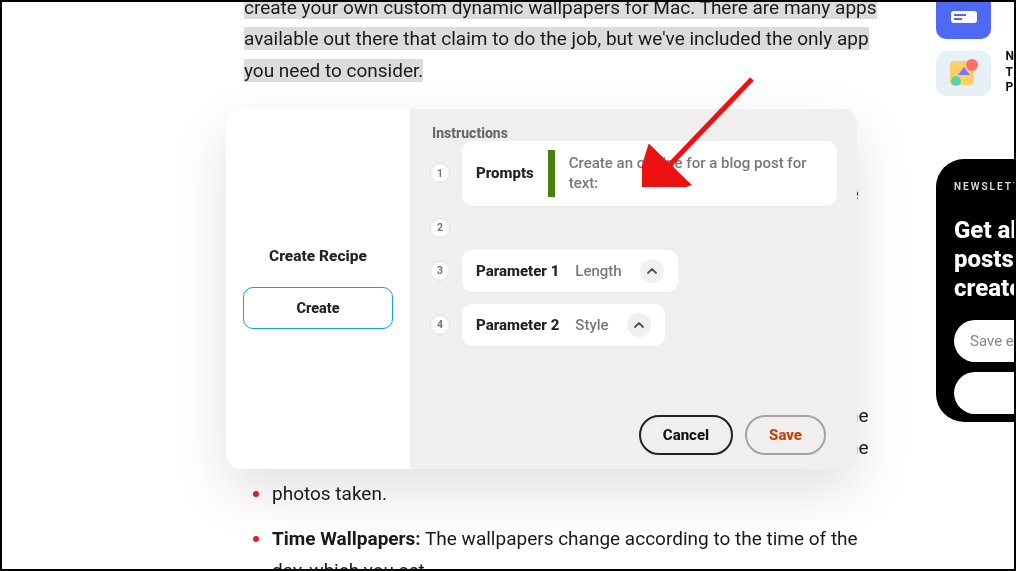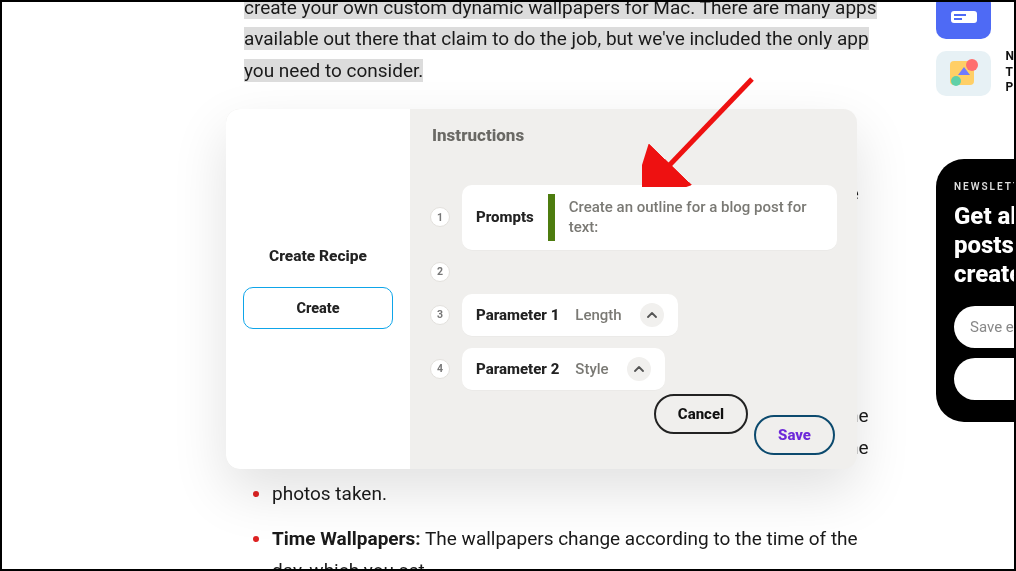--- a/index.html
+++ b/index.html
@@ -48,21 +48,21 @@
       top: 157px;
       width: 78px;
       height: 263px;
       background: #000;
       border-radius: 28px 0 0 28px;
       padding: 22px 0 0 18px;
       color: #fff;
       overflow: hidden;
     }
     .newsletter .tag { font-size: 10px; letter-spacing: 2px; font-weight: 600; color: #ddd; }
-    .newsletter .head { font-size: 24px; font-weight: 800; line-height: 1.2; margin-top: 10px; white-space: nowrap; }
+    .newsletter .head { font-size: 24px; font-weight: 800; line-height: 1.2; margin-top: 24px; white-space: nowrap; }
     .newsletter .pill {
       background: #fff; border-radius: 999px; height: 42px; width: 120px;
       margin-top: 18px; display: flex; align-items: center; padding-left: 16px;
       color: #888; font-size: 15px; white-space: nowrap;
     }
     .newsletter .pill.btn { margin-top: 10px; }
 
     .red-arrow {
       position: absolute;
       left: 640px; top: 75px;
@@ -103,22 +103,22 @@
       font-weight: 800; font-size: 14.5px; color: #222;
       display: flex; align-items: center; justify-content: center;
       cursor: pointer;
     }
     .modal .main {
       flex: 1; padding: 16px 20px 16px 20px;
       position: relative;
       display: flex; flex-direction: column;
     }
     .main .mtitle {
-      font-size: 17px; font-weight: 800; color: #6a6965;
-      margin-bottom: 40px; margin-left: 2px;
+      font-size: 14px; font-weight: 800; color: #6a6965;
+      margin-left: 2px;
     }
     .step-row {
       display: flex; align-items: stretch; gap: 12px;
       margin-bottom: 12px;
     }
     .step-num {
       width: 20px; height: 20px; border-radius: 50%;
       background: #fff; border: 1px solid #e3e1dd;
       font-size: 10.5px; font-weight: 700; color: #777;
       display: flex; align-items: center; justify-content: center;
@@ -137,32 +137,32 @@
     .chip.prompts .value { white-space: normal; line-height: 1.35; border-left: 7px solid #4d7c0f; padding: 3px 0 3px 14px; margin-left: -2px; font-weight: 500; }
     .caret {
       width: 24px; height: 24px; border-radius: 50%;
       background: #f1f0ee;
       display: flex; align-items: center; justify-content: center;
       margin-left: 2px;
     }
     .caret svg { display: block; }
 
     .modal .footer {
-      position: absolute; right: 22px; bottom: 14px;
-      display: flex; gap: 6px;
+      position: absolute; right: 31px; bottom: 14px;
+      display: flex; gap: 12px;
     }
     .btn {
       height: 40px; padding: 0 22px;
       border-radius: 999px; font-weight: 800; font-size: 15px;
       display: flex; align-items: center; justify-content: center;
       cursor: pointer;
       background: transparent;
     }
     .btn.cancel { border: 2px solid #222; color: #111; }
-    .btn.save { border: 2px solid #0c4a6e; color: #6d28d9; margin-top: 21px; }
+    .btn.save { border: 2px solid #a3a3a3; color: #c2410c; }
   </style>
 </head>
 <body>
 
 <div class="article">
   <p class="top"><span class="hl">create your own custom dynamic wallpapers for Mac. There are many apps available out there that claim to do the job, but we've included the only app you need to consider.</span></p>
   <ul class="list">
     <li>
       <span>photos taken.</span>
     </li>

